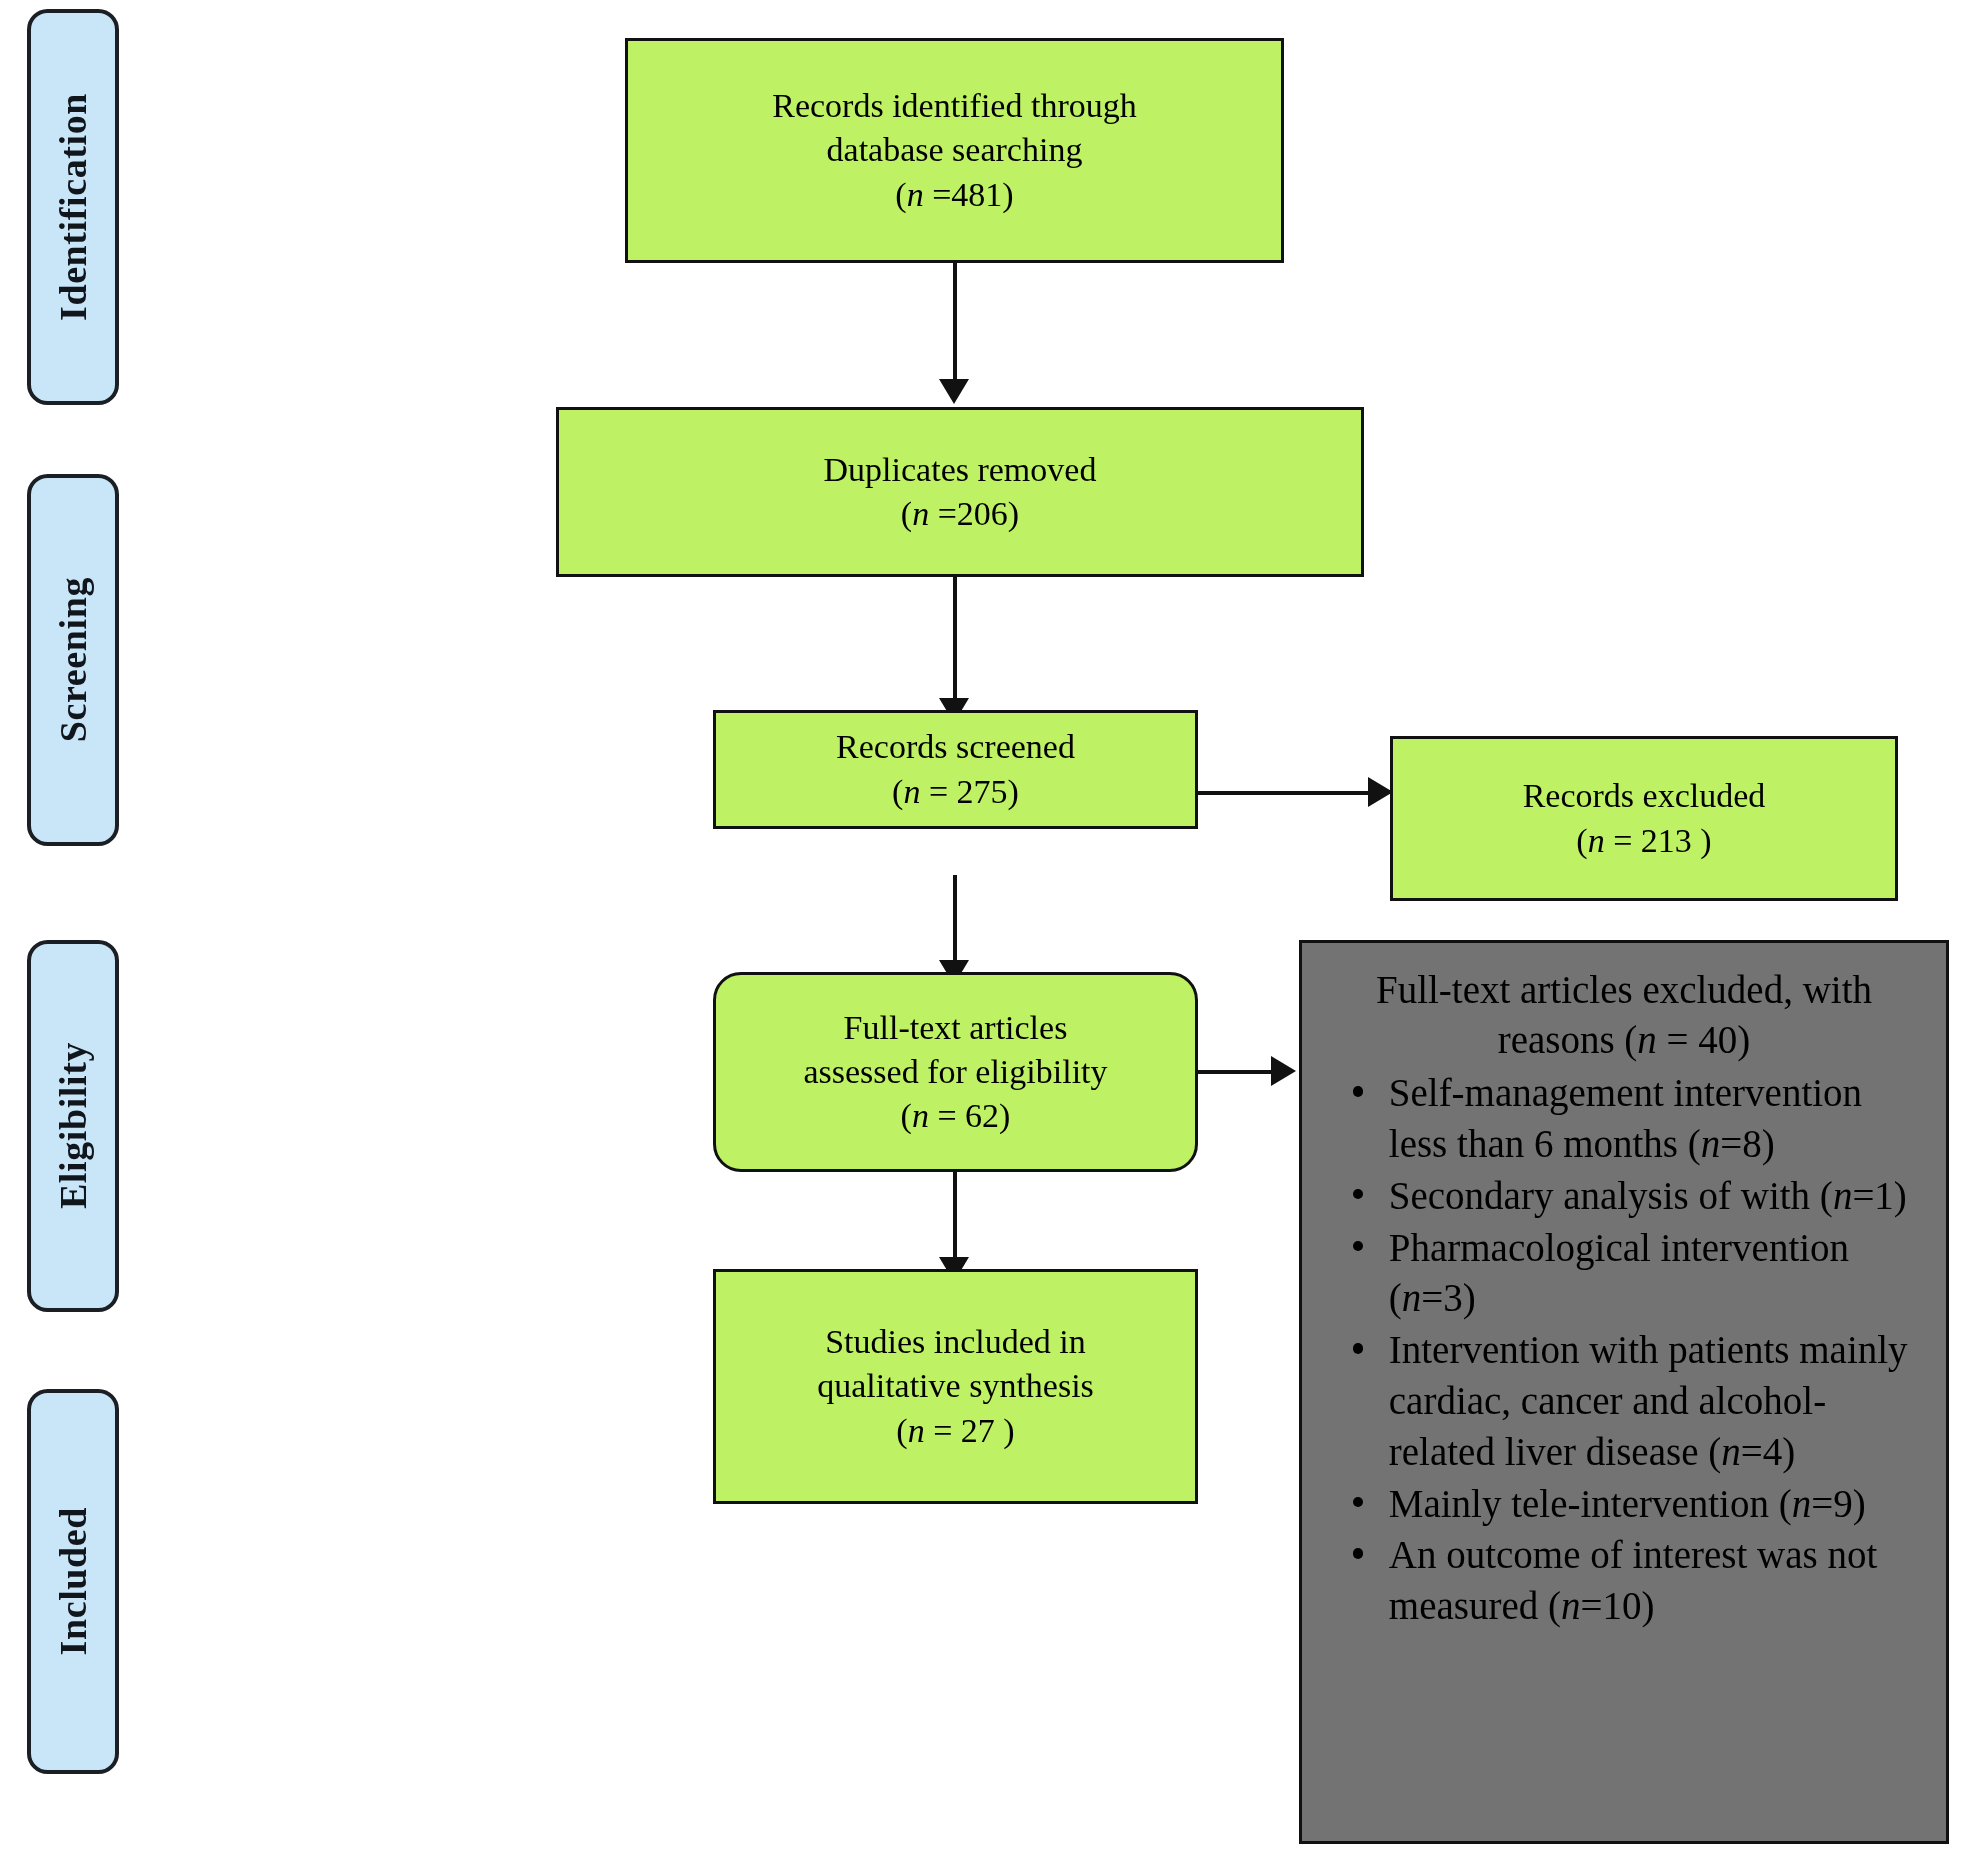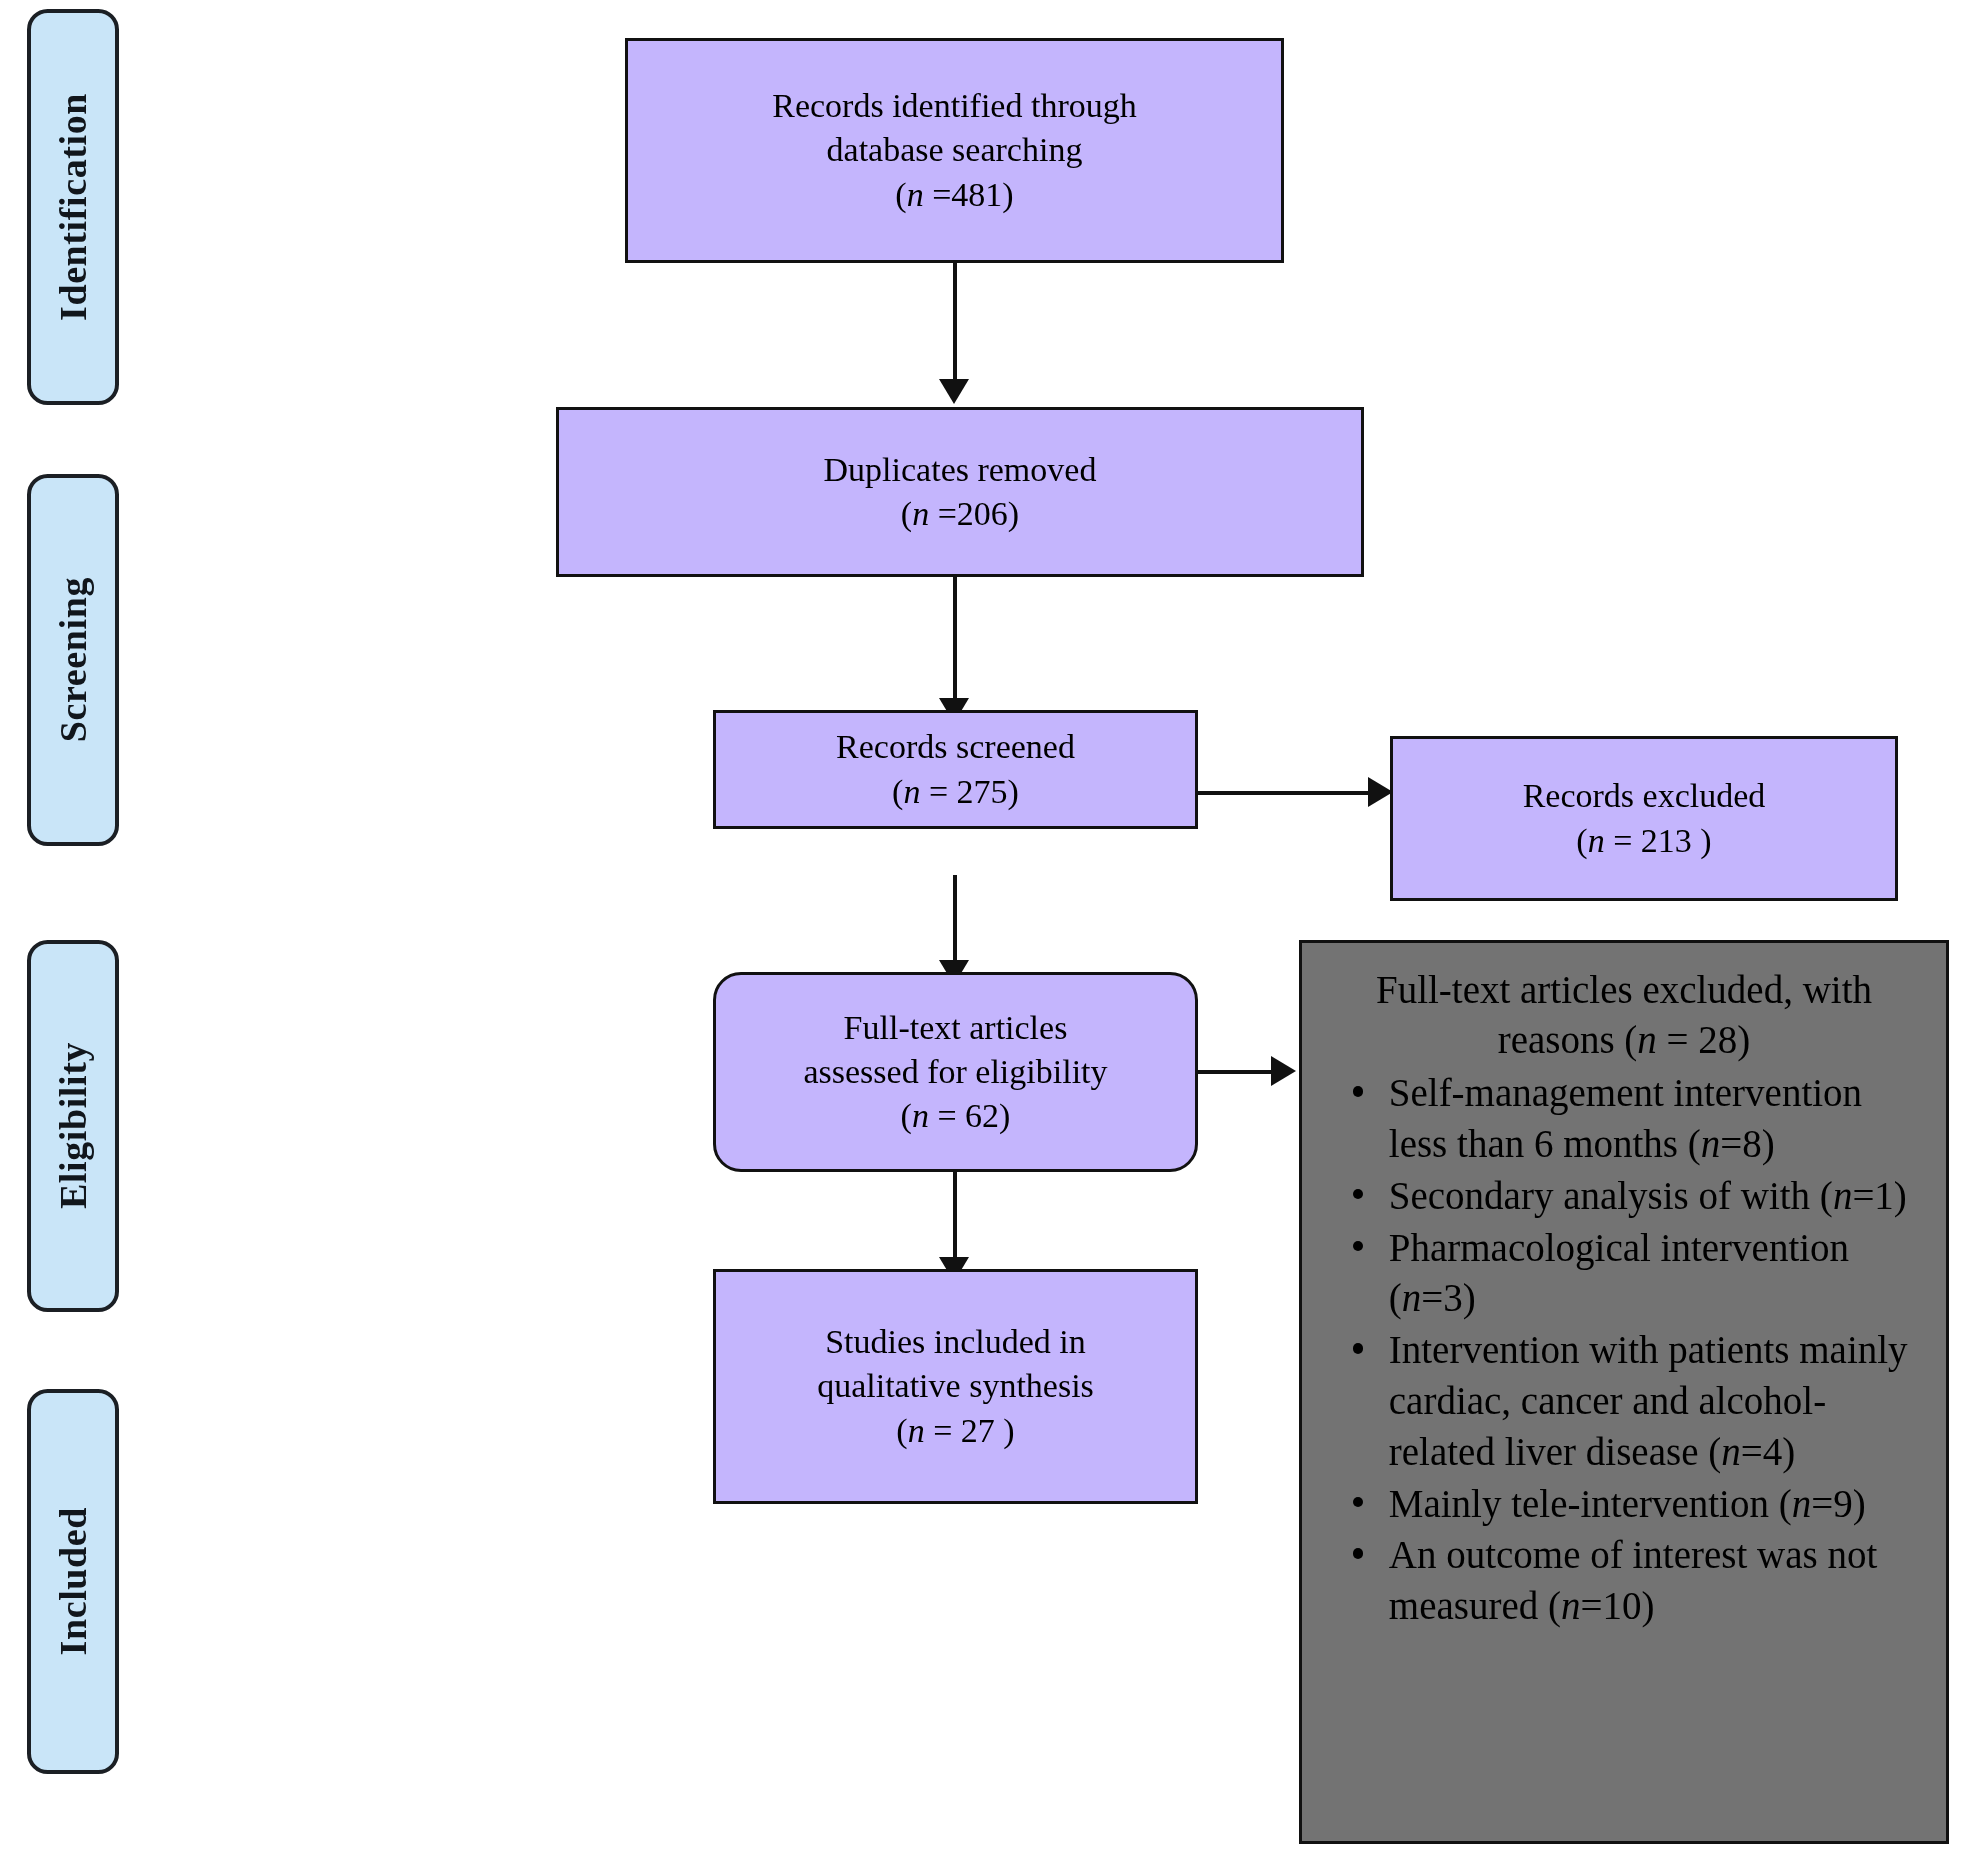--- a/index.html
+++ b/index.html
@@ -36,21 +36,21 @@
     font-size: 38px;
     letter-spacing: 0.6px;
     line-height: 1;
     white-space: nowrap;
     color: #11161c;
   }
 
   
   .flow-box {
     position: absolute;
-    background: #c4b5fd;
+    background: #bef264;
     border: 3.6px solid #111111;
     box-sizing: border-box;
     display: flex;
     flex-direction: column;
     align-items: center;
     justify-content: center;
     text-align: center;
     font-size: 34px;
     line-height: 1.30;
     padding: 6px 22px;
@@ -180,21 +180,21 @@
     <span class="line">assessed for eligibility</span>
     <span class="line"><span>(</span><em class="nv">n</em><span> = 62)</span></span>
   </div>
 
   <div class="hline" style="left:1197px; top:1070px; width:79px;"></div>
   <div class="arrow-right" style="left:1271px; top:1056px;"></div>
 
   <div class="reasons-box" style="left:1299px; top:940px; width:650px; height:904px;">
     <div class="reasons-title">
       <span class="line">Full-text articles excluded, with</span>
-      <span class="line"><span>reasons (</span><em class="nv">n</em><span> = 28)</span></span>
+      <span class="line"><span>reasons (</span><em class="nv">n</em><span> = 40)</span></span>
     </div>
     <ul class="reasons-list">
       <li>
         <span class="bullet-dot"></span><span>Self-management intervention less than 6 months (</span><em class="nv">n</em><span>=8)</span>
       </li>
       <li>
         <span class="bullet-dot"></span><span>Secondary analysis of with (</span><em class="nv">n</em><span>=1)</span>
       </li>
       <li>
         <span class="bullet-dot"></span><span>Pharmacological intervention (</span><em class="nv">n</em><span>=3)</span>

